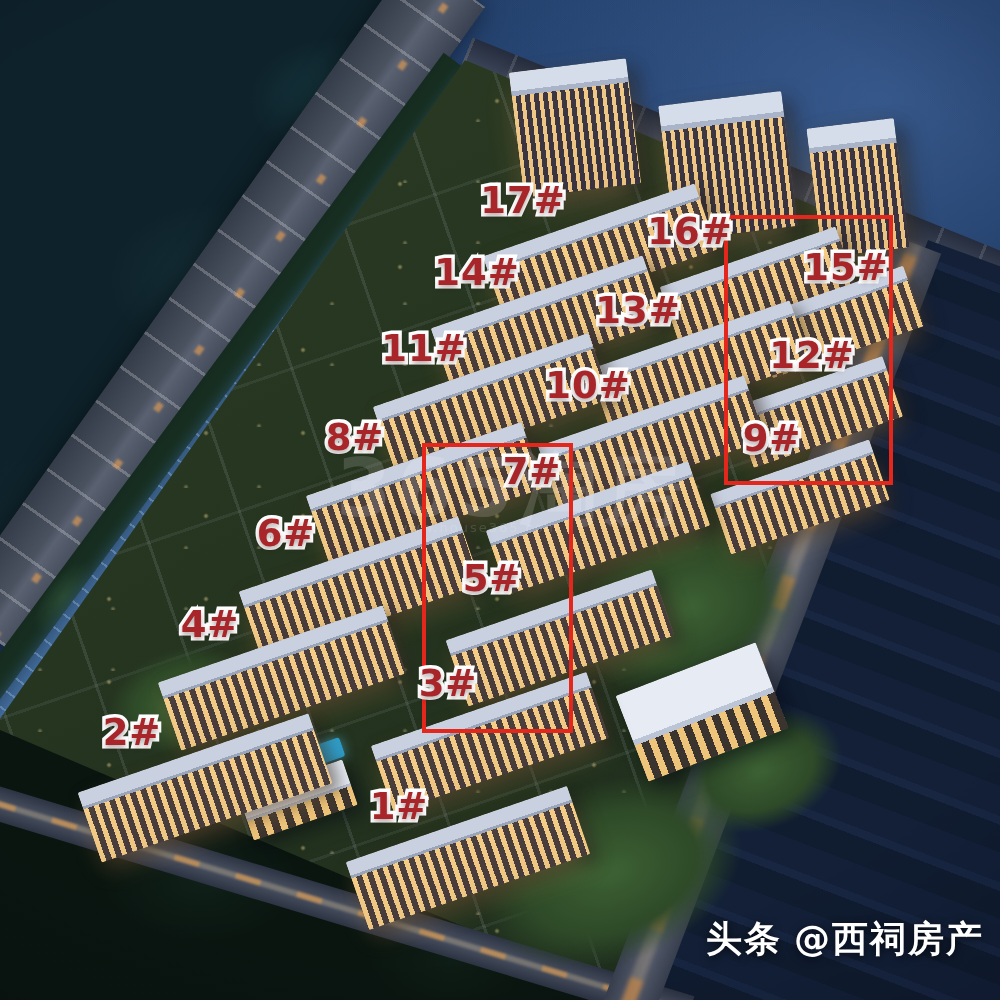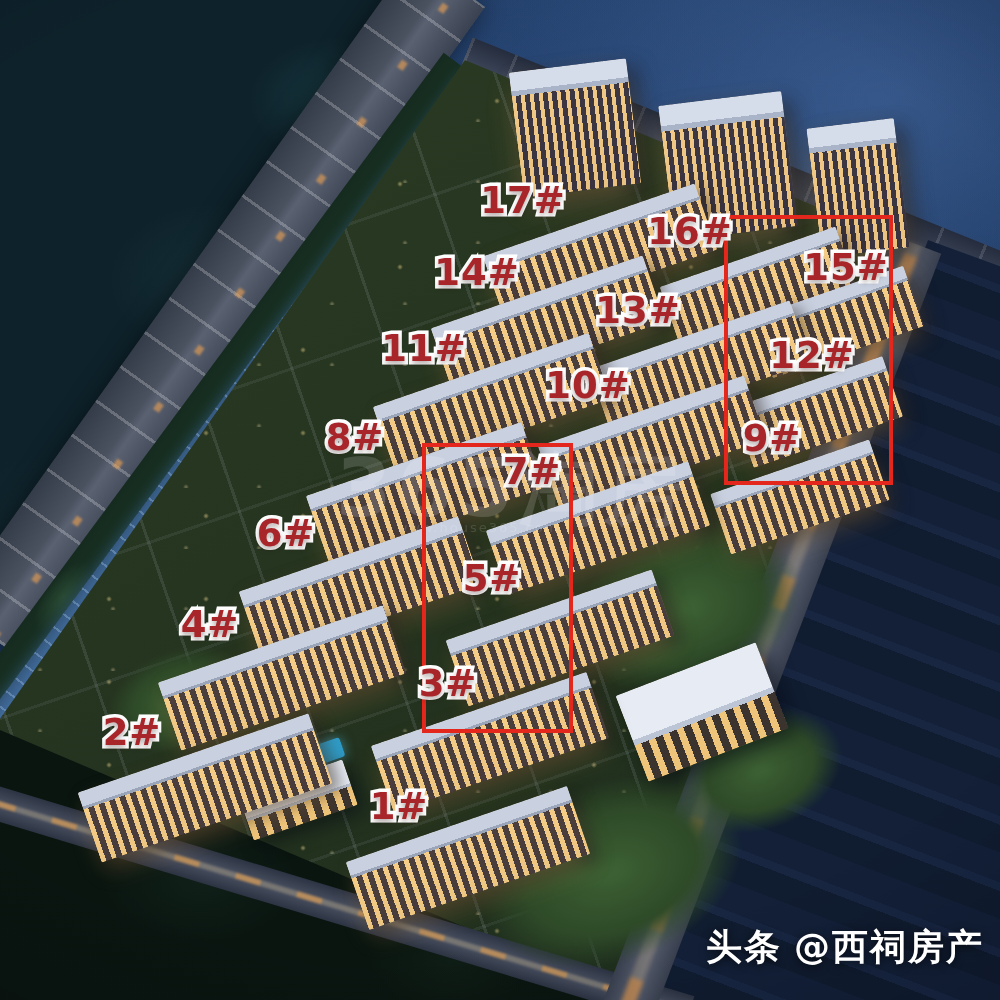--- a/index.html
+++ b/index.html
@@ -114,21 +114,21 @@
   .blabel{position:absolute;transform:translate(-50%,-50%);
     font-weight:bold;font-size:37px;letter-spacing:1px;white-space:nowrap;
     -webkit-text-stroke:7px #ffffff;paint-order:stroke fill;
     text-shadow:0 3px 5px rgba(40,15,15,.35);}
   
   .wm{position:absolute;left:512px;top:490px;transform:translate(-50%,-50%);z-index:25;
     font-size:80px;font-weight:bold;letter-spacing:5px;color:rgba(255,255,255,.15);white-space:nowrap;}
   .wm-url{position:absolute;left:478px;top:527px;transform:translate(-50%,-50%);z-index:25;
     font-size:13px;letter-spacing:2px;color:rgba(255,255,255,.13);white-space:nowrap;}
   
-  .attr{position:absolute;right:16px;bottom:28px;z-index:62;color:#fff;font-weight:bold;
+  .attr{position:absolute;right:16px;bottom:36px;z-index:62;color:#fff;font-weight:bold;
     font-size:36px;letter-spacing:2px;text-shadow:0 2px 8px rgba(0,0,0,.7);white-space:nowrap;}
   .attr-src{margin-right:12px;}
 </style>
 </head>
 <body>
 
 <div class="scene">
   <div class="layer forest-left"></div>
   <div class="highway"></div>
   <div class="banks"></div>

